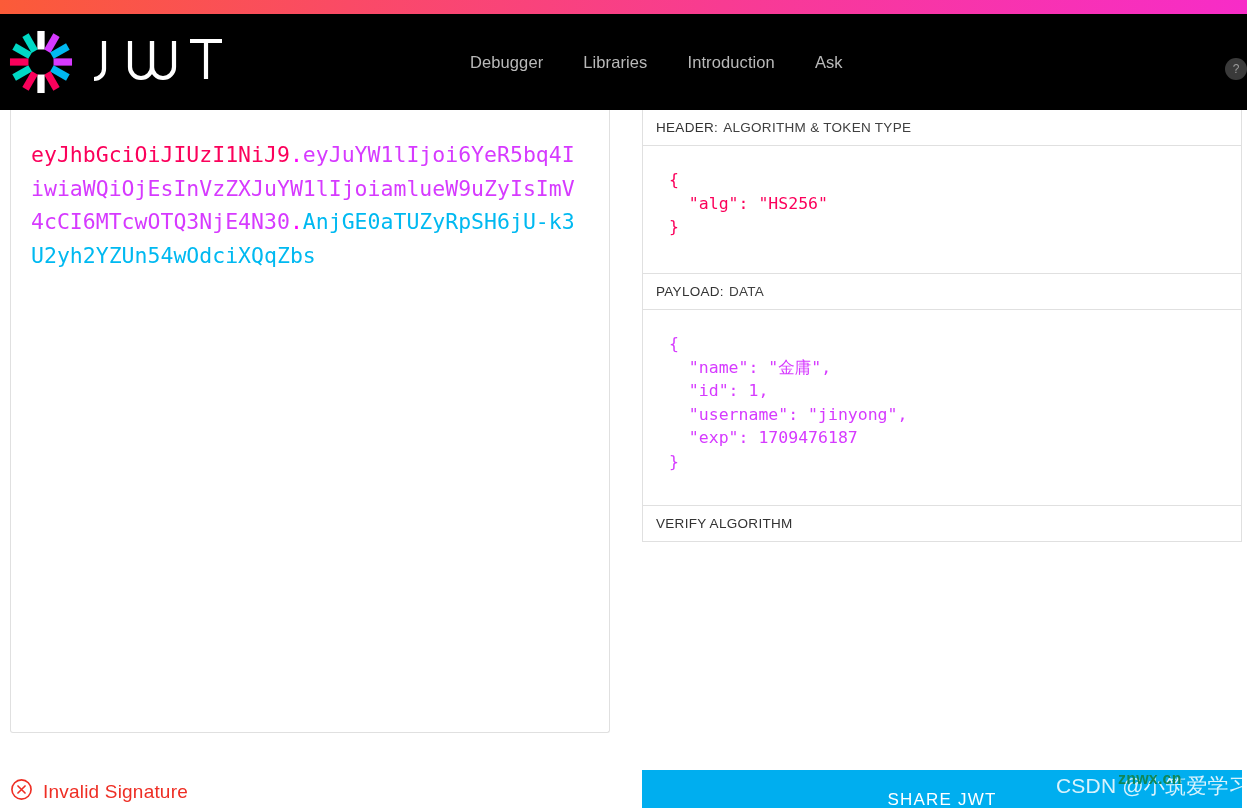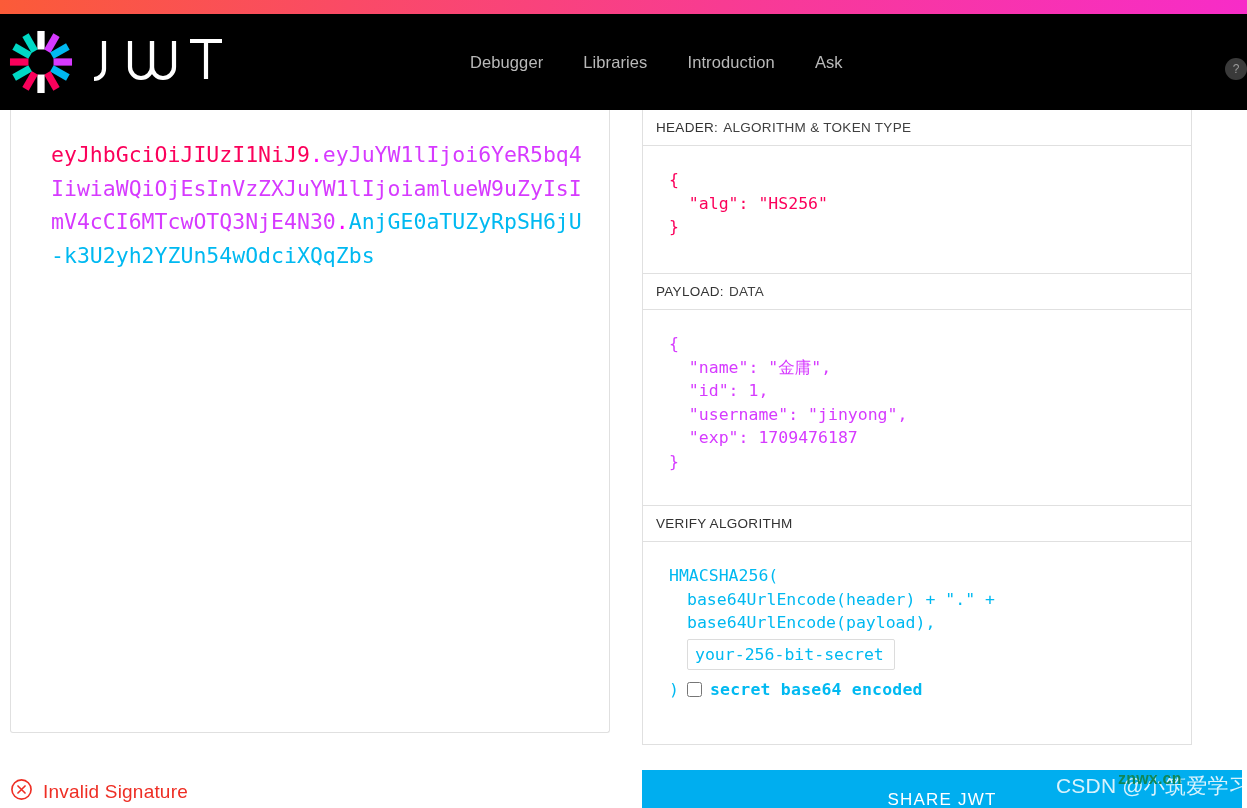--- a/index.html
+++ b/index.html
@@ -118,21 +118,21 @@
   
   .encoded-panel {
     position: absolute;
     left: 10px; top: 0px;
     width: 600px;
     height: 623px;
     background: #ffffff;
     border: 1px solid #e0e0e0;
     border-top: none;
     border-radius: 0 0 3px 3px;
-    padding: 28px 26px 20px 40px;
+    padding: 28px 26px 20px 20px;
     overflow: hidden;
   }
   .token {
     font-family: "DejaVu Sans Mono", "Liberation Mono", monospace;
     font-size: 21.5px;
     line-height: 33.5px;
     word-break: break-all;
     letter-spacing: 0px;
   }
   .tok-header { color: #fb015b; }
@@ -156,21 +156,21 @@
     white-space: nowrap;
   }
 
   
   .decoded-panel {
     position: absolute;
     left: 642px; top: 0px;
     width: 600px;
     height: 698px;
   }
-  .section { width: 550px; background: #ffffff; }
+  .section { width: 600px; background: #ffffff; }
   .section-head {
     height: 36px;
     border: 1px solid #e0e0e0;
     border-top: none;
     display: flex;
     align-items: center;
     padding-left: 13px;
     background: #ffffff;
     font-size: 13.5px;
     letter-spacing: 0.3px;
@@ -384,31 +384,20 @@
   "id": 1,
   "username": "jinyong",
   "exp": 1709476187
 }</div>
       </div>
 
       <div class="section">
         <div class="section-head">
           <span class="strong">VERIFY ALGORITHM</span>
         </div>
-        <div class="section-body sig-body" style="white-space:normal;">
-          <span class="sig-line">HMACSHA256(</span>
-          <span class="sig-line sig-indent">base64UrlEncode(header) + "." +</span>
-          <span class="sig-line sig-indent">base64UrlEncode(payload),</span>
-          <input class="secret-input" type="text" placeholder="your-256-bit-secret" style="">
-          <span class="b64-row">
-            <span class="b64-paren">)</span>
-            <input class="b64-check" type="checkbox" style="">
-            <span class="b64-label">secret base64 encoded</span>
-          </span>
-        </div>
       </div>
     </div>
 
   </div>
 
   <button class="share-btn">SHARE JWT</button>
 
   <div class="watermark">
     <span>CSDN @小筑爱学习</span>
     <span class="wm-sub">znwx.cn</span>

